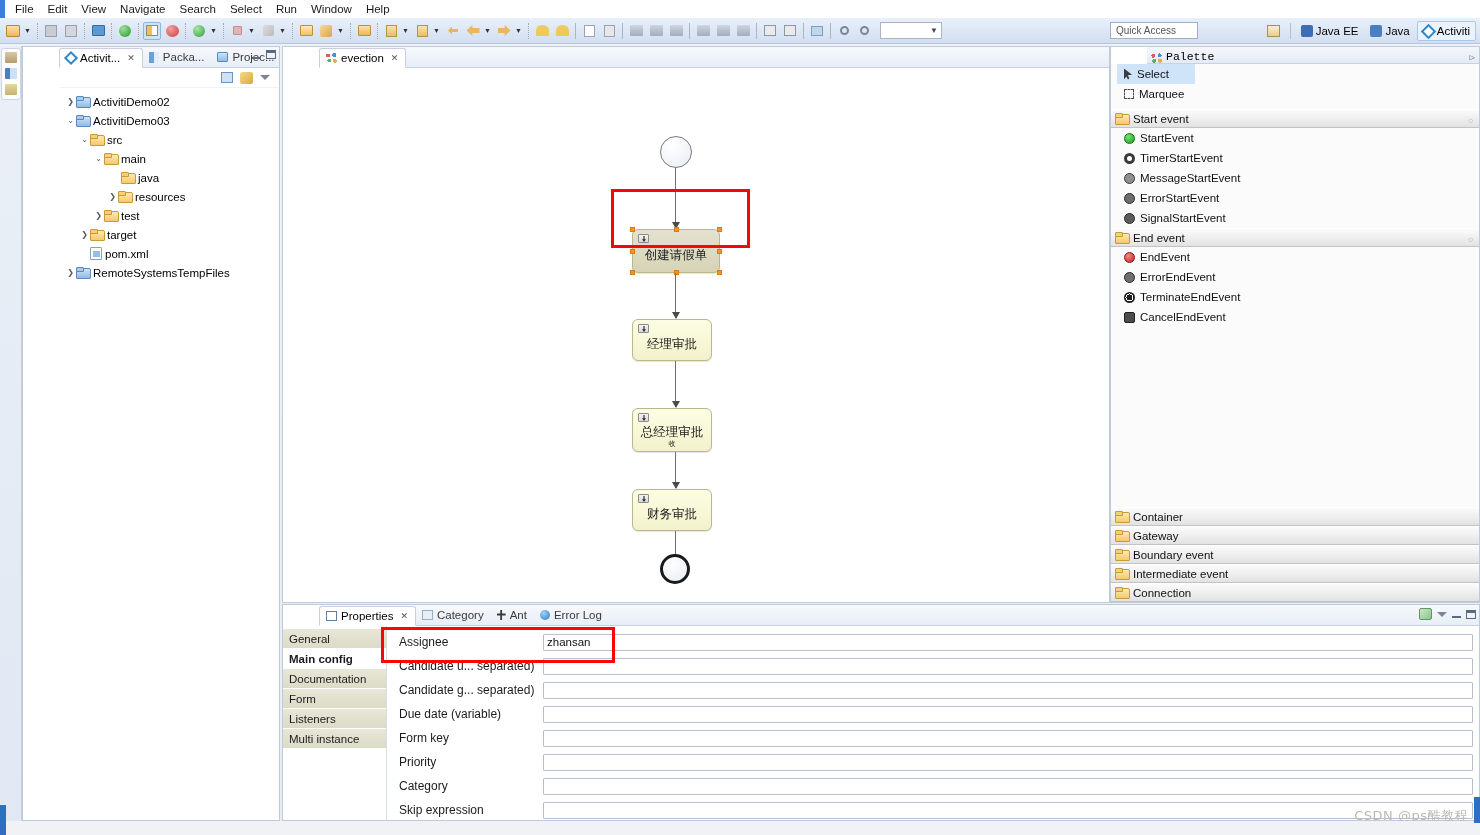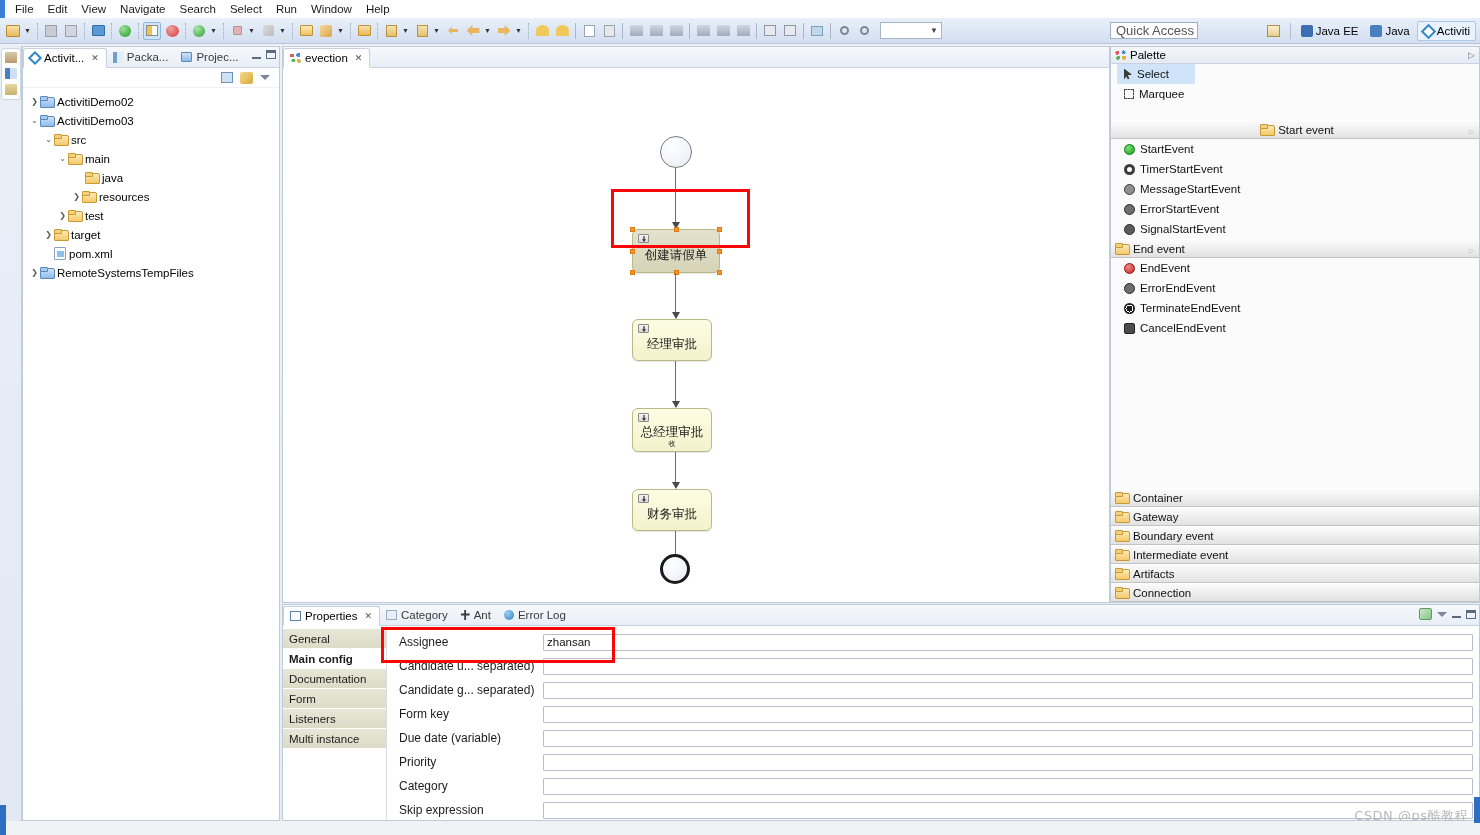--- a/index.html
+++ b/index.html
@@ -59,21 +59,21 @@
   .tb-combo {
     width: 62px; height: 17px; margin-left: 6px;
     background: #fff; border: 1px solid #a8b4c4;
     display:flex; align-items:center; justify-content:flex-end; padding-right:3px;
     font-size: 8px; color:#445;
   }
   .quick-access {
     position:absolute; right: 282px; top: 4px;
     width: 88px; height: 17px; background:#fff; border: 1px solid #9fb0c6;
     display:flex; align-items:center; padding-left:5px;
-    font-size: 13px; color:#555;
+    font-size: 10px; color:#555;
   }
   .persp-bar {
     position:absolute; right:0; top:0; height:26px;
     display:flex; align-items:center; gap:2px; padding-right:4px;
   }
   .persp {
     display:flex; align-items:center; gap:3px;
     font-size:11.5px; padding:2px 5px; height:20px; border-radius:2px;
   }
   .persp.active { background:#eaf3fd; border:1px solid #a9c7e8; }
@@ -94,20 +94,21 @@
     border:1px solid #ccd6e4; border-radius:3px;
     padding:3px 0 4px 0;
     display:flex; flex-direction:column; align-items:center; gap:5px;
   }
 
   
   .view {
     position:absolute;
     background:#fff;
     border:1px solid #c0cbd9;
+    padding-left:36px;
   }
   .viewtabs {
     height:21px;
     background: linear-gradient(to bottom,#f6f8fc,#e8eef7);
     display:flex; align-items:flex-end; position:relative;
     border-bottom:1px solid #c6d0de;
   }
   .vtab {
     display:flex; align-items:center; gap:4px;
     height:20px; padding:0 7px 0 6px; font-size:11.5px; color:#3a3a3a;
@@ -209,21 +210,21 @@
   .redbox {
     position:absolute; border:3px solid #fb0606; background:transparent;
     pointer-events:none;
   }
 
   
   #palette { left:1110px; top:46px; width:370px; height:557px; border-left:1px solid #c0cbd9;}
   .pal-head {
     height:17px; background:linear-gradient(to bottom,#f4f6fa,#e5ebf4);
     border-bottom:1px solid #c8d2e0;
-    display:flex; align-items:center; padding:0 4px; font-size:11.5px;
+    display:flex; align-items:flex-end; padding:0 4px; font-size:11.5px;font-family:Liberation Mono, monospace;
   }
   .pal-body { position:absolute; left:0; right:0; top:17px; bottom:0; background:#fbfbfb; overflow:hidden;}
   .pal-item {
     height:20px; display:flex; align-items:center; gap:5px; padding-left:13px;
     font-size:11.5px; color:#111;
   }
   .pal-item.selected { background:#cfe3f9; width:78px; margin-left:6px; padding-left:7px; border-radius:1px;}
   .pal-drawer {
     height:19px; display:flex; align-items:center; gap:4px; padding-left:4px;
     background:linear-gradient(to bottom,#fbfbfb 0%,#efefef 50%,#e2e2e2 100%);
@@ -613,21 +614,21 @@
     <div class="pal-body">
       <div class="pal-item selected">
         <span class="g" style="width:8px;height:11px;background:#3b3b3b;clip-path:polygon(0 0,0 100%,28% 72%,50% 100%,68% 88%,46% 62%,100% 56%);"></span>
         <span>Select</span>
       </div>
       <div class="pal-item">
         <span class="g" style="width:10px;height:10px;border:1px dashed #4a4a4a;"></span>
         <span>Marquee</span>
       </div>
 
-      <div class="pal-drawer" style="margin-top:16px;justify-content:center;">
+      <div class="pal-drawer" style="margin-top:5px;">
         <span class="fold" style="width:13px;"></span>
         <span>Start event</span>
         <span class="pin">◌</span>
       </div>
       <div class="pal-item">
         <span class="dot" style="background:radial-gradient(circle at 35% 30%,#79e079,#19a019);border:1px solid #0c7a0c;"></span>
         <span>StartEvent</span>
       </div>
       <div class="pal-item">
         <span class="dot" style="background:#fff;border:3px solid #3a3a3a;"></span>
@@ -677,24 +678,20 @@
           <span class="fold" style="width:13px;"></span>
           <span>Gateway</span>
         </div>
         <div class="pal-drawer">
           <span class="fold" style="width:13px;"></span>
           <span>Boundary event</span>
         </div>
         <div class="pal-drawer">
           <span class="fold" style="width:13px;"></span>
           <span>Intermediate event</span>
-        </div>
-        <div class="pal-drawer">
-          <span class="fold" style="width:13px;"></span>
-          <span>Artifacts</span>
         </div>
         <div class="pal-drawer">
           <span class="fold" style="width:13px;"></span>
           <span>Connection</span>
         </div>
       </div>
     </div>
   </div>
 
   <div class="view" id="props">
@@ -741,25 +738,25 @@
         </div>
         <div class="prow">
           <span class="plabel">Candidate u... separated)</span>
           <span class="pinput"></span>
         </div>
         <div class="prow">
           <span class="plabel">Candidate g... separated)</span>
           <span class="pinput"></span>
         </div>
         <div class="prow">
+          <span class="plabel">Due date (variable)</span>
+          <span class="pinput"></span>
+        </div>
+        <div class="prow">
           <span class="plabel">Form key</span>
-          <span class="pinput"></span>
-        </div>
-        <div class="prow">
-          <span class="plabel">Due date (variable)</span>
           <span class="pinput"></span>
         </div>
         <div class="prow">
           <span class="plabel">Priority</span>
           <span class="pinput"></span>
         </div>
         <div class="prow">
           <span class="plabel">Category</span>
           <span class="pinput"></span>
         </div>

